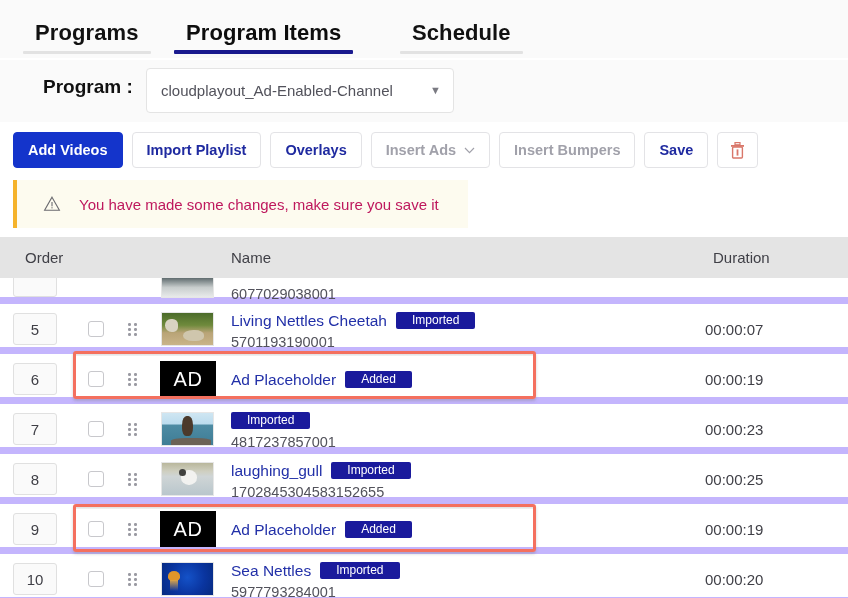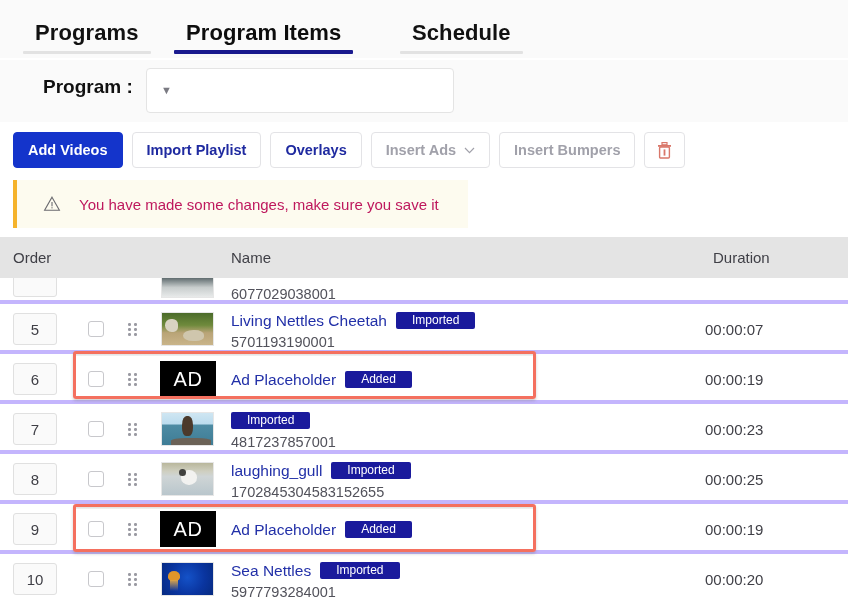--- a/index.html
+++ b/index.html
@@ -85,31 +85,31 @@
   }
   .warn .wicon { margin-left: 26px; width: 18px; height: 18px; display:block; }
   .warn .wtext { margin-left: 18px; font-size: 15px; color: #be185d; }
 
   
   .thead {
     position: absolute; left: 0; top: 237px; width: 848px; height: 41px;
     background: #e4e4e4;
   }
   .thead .th { position: absolute; top: 12px; font-size: 15px; color: #3f3f46; }
-  .th-order { left: 13px; }
+  .th-order { left: 25px; }
   .th-name  { left: 231px; }
   .th-dur   { left: 713px; }
 
   .tbody {
     position: absolute; left: 0; top: 278px; width: 848px; height: 320px;
     overflow: hidden;
   }
   .row {
     position: relative; width: 848px; height: 50px;
-    border-bottom: 4px solid #c4b5fd;
+    border-bottom: 7px solid #c4b5fd;
     background: #fff;
   }
   .row.clipped { height: 26px; }
   .ordbox {
     position: absolute; left: 13px; top: 9px; width: 44px; height: 32px;
     border: 1px solid #e0e0e0; border-radius: 3px; background: #fafafa;
     display: flex; align-items: center; justify-content: center;
     font-size: 15px; color: #3f3f46;
   }
   .chk {
@@ -227,20 +227,21 @@
     </div>
     <div class="tab" id="tab-schedule">
       <span>Schedule</span>
       <span class="bar"></span>
     </div>
   </div>
 
   <div class="program-row"></div>
   <div class="program-label">Program :</div>
   <div class="program-select">
+    <span class="val">cloudplayout_Ad-Enabled-Channel</span>
     <span class="caret">▼</span>
   </div>
 
   <div class="toolbar">
     <div class="tbtn primary">
       <span>Add Videos</span>
     </div>
     <div class="tbtn">
       <span>Import Playlist</span>
     </div>
@@ -250,20 +251,23 @@
     <div class="tbtn disabled">
       <span>Insert Ads</span>
       <span class="chev">
         <svg width="11" height="7" viewBox="0 0 11 7">
           <path d="M1 1 L5.5 5.6 L10 1" fill="none" stroke="#a1a1aa" stroke-width="1.2"></path>
         </svg>
       </span>
     </div>
     <div class="tbtn disabled">
       <span>Insert Bumpers</span>
+    </div>
+    <div class="tbtn">
+      <span>Save</span>
     </div>
     <div class="tbtn icon-btn">
       <span class="trash">
         <svg width="15" height="17" viewBox="0 0 15 17">
           <rect x="5" y="0.6" width="5" height="2.2" fill="none" stroke="#d9776a" stroke-width="1.2"></rect>
           <rect x="1" y="3" width="13" height="1.8" fill="#d9776a"></rect>
           <rect x="2.6" y="5" width="9.8" height="11" rx="1" fill="none" stroke="#d9776a" stroke-width="1.4"></rect>
           <rect x="6.6" y="7.4" width="1.8" height="6.2" fill="#d9776a"></rect>
         </svg>
       </span>

